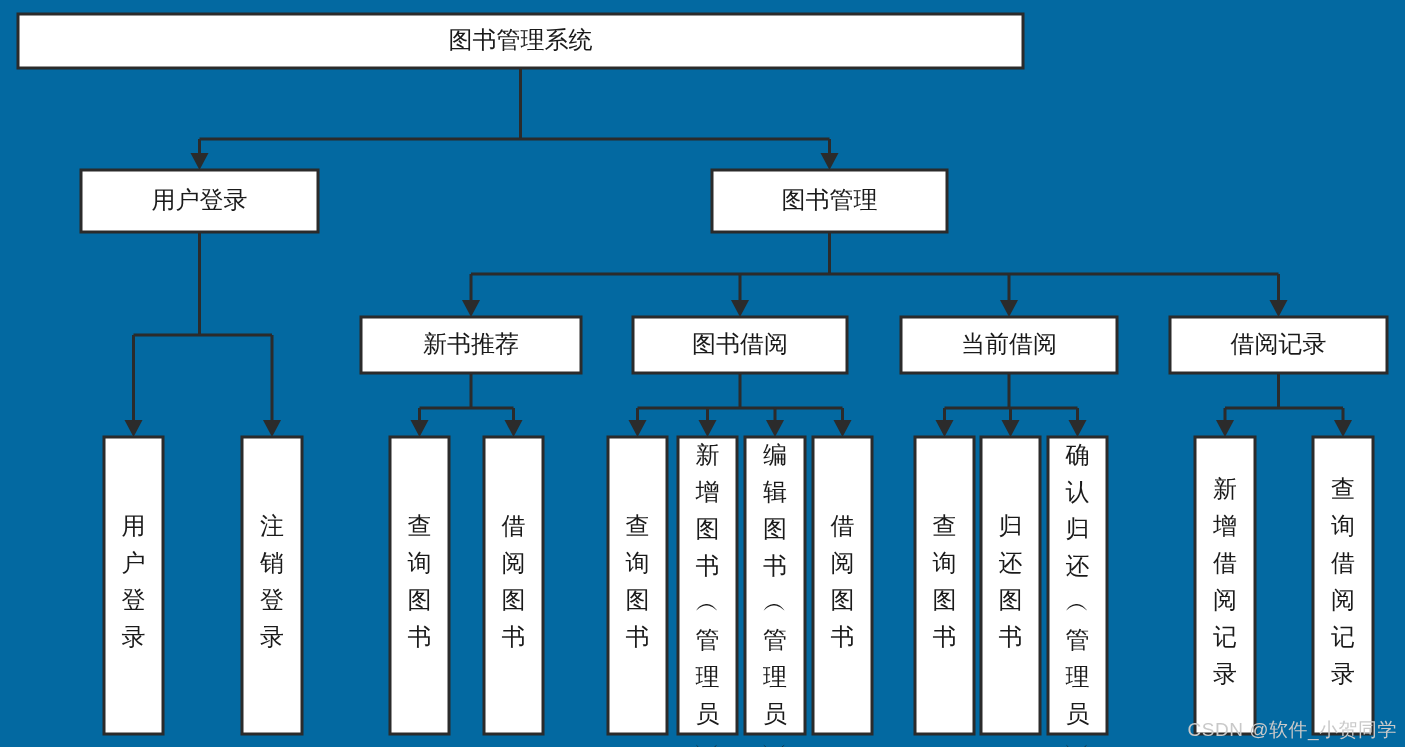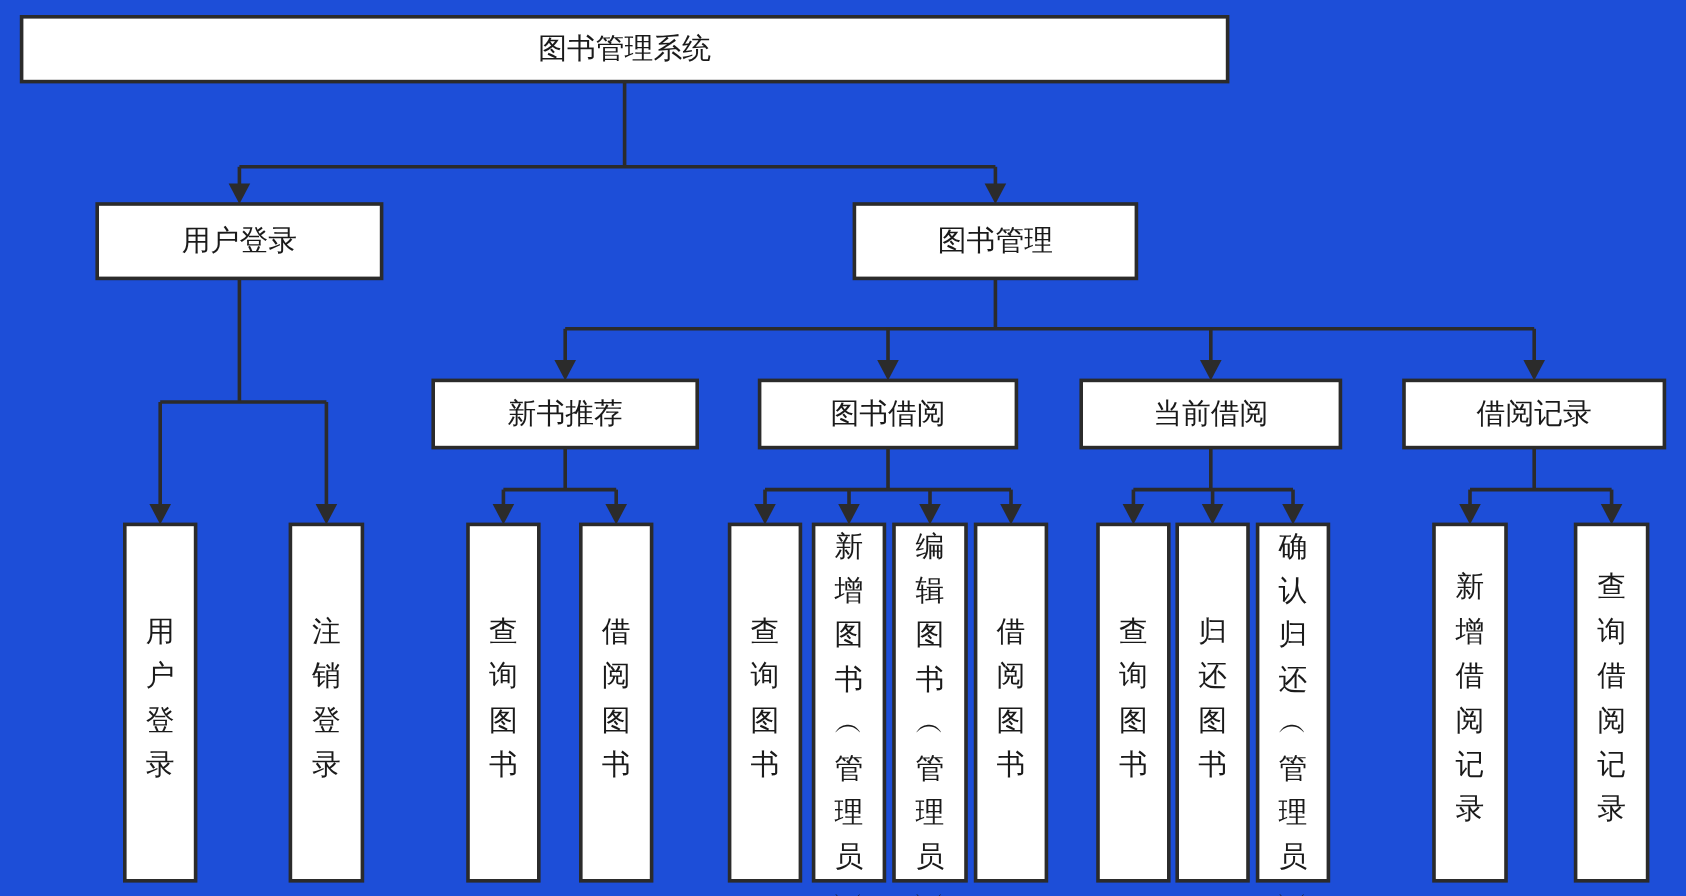--- a/index.html
+++ b/index.html
@@ -11,21 +11,21 @@
   body {
     width: 1405px;
     height: 747px;
     font-family: "Liberation Sans", "DejaVu Sans", sans-serif;
     overflow: hidden;
   }
   #diagram-root {
     position: relative;
     width: 1405px;
     height: 747px;
-    background: #1d4ed8;
+    background: #0369a1;
   }
   svg.tree-canvas {
     position: absolute;
     left: 0;
     top: 0;
     width: 1405px;
     height: 747px;
   }
   .node-rect {
     fill: #ffffff;
@@ -216,13 +216,14 @@
         <g>
           <rect x="1195" y="437" width="60" height="297" class="node-rect"></rect>
           <text x="1225" y="497" class="node-label-vertical"><tspan x="1225" dy="0">新</tspan><tspan x="1225" dy="37">增</tspan><tspan x="1225" dy="37">借</tspan><tspan x="1225" dy="37">阅</tspan><tspan x="1225" dy="37">记</tspan><tspan x="1225" dy="37">录</tspan></text>
         </g>
         <g>
           <rect x="1313" y="437" width="60" height="297" class="node-rect"></rect>
           <text x="1343" y="497" class="node-label-vertical"><tspan x="1343" dy="0">查</tspan><tspan x="1343" dy="37">询</tspan><tspan x="1343" dy="37">借</tspan><tspan x="1343" dy="37">阅</tspan><tspan x="1343" dy="37">记</tspan><tspan x="1343" dy="37">录</tspan></text>
         </g>
       </g>
   </svg>
+  <div class="watermark">CSDN @软件_小贺同学</div>
 </div>
 
 </body></html>

